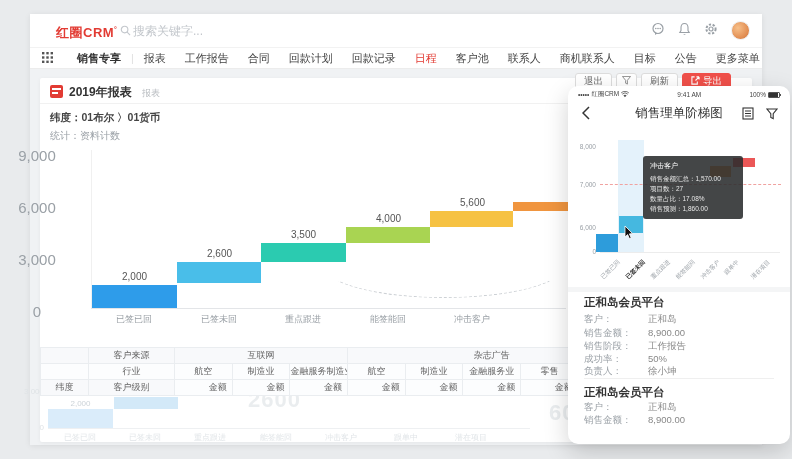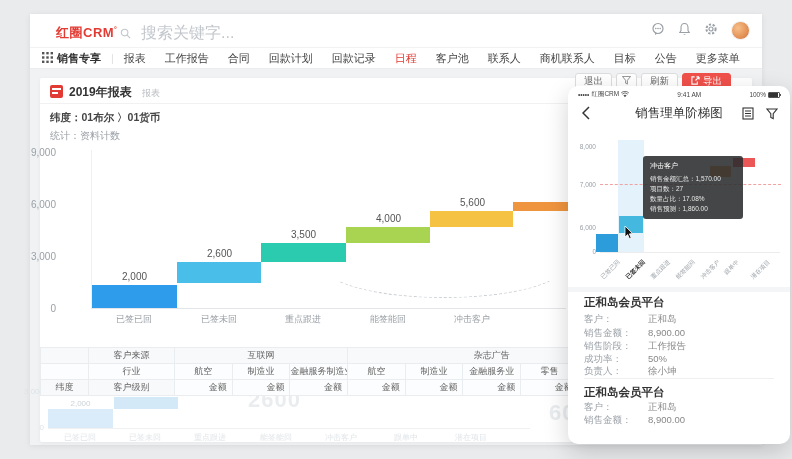--- a/index.html
+++ b/index.html
@@ -4,26 +4,26 @@
 <style>
   * { margin:0; padding:0; box-sizing:border-box; }
   body { font-family:"Liberation Sans","DejaVu Sans",sans-serif; background:#e9ebed; }
   .canvas { position:relative; width:792px; height:459px; overflow:hidden; background:#e9ebed; }
 
   
   .app { position:absolute; left:30px; top:14px; width:732px; height:431px; background:#fff; box-shadow:0 1px 6px rgba(0,0,0,.08); }
   .topbar { position:absolute; left:30px; top:14px; width:732px; height:34px; background:#fff; border-bottom:1px solid #f2f2f2; z-index:3; }
   .logo { position:absolute; left:26px; top:10px; color:#e23b33; font-weight:bold; font-size:13px; letter-spacing:.5px; }
   .logo sup { font-size:7px; }
-  .search { position:absolute; left:90px; top:9px; display:flex; align-items:center; gap:10px; color:#c3c7cc; font-size:16px; }
+  .search { position:absolute; left:90px; top:9px; display:flex; align-items:center; gap:2px; color:#c3c7cc; font-size:12px; }
   .top-icons { position:absolute; right:12px; top:7px; display:flex; align-items:center; gap:13px; color:#9aa0a6; }
   .avatar { width:19px; height:19px; border-radius:50%; background:radial-gradient(circle at 35% 35%, #f7c08a, #e08a4e 70%, #b96a35); border:1px solid #eee; }
 
   .navbar { position:absolute; left:30px; top:48px; width:732px; height:21px; background:#fff; border-bottom:1px solid #ececec; z-index:3; display:flex; align-items:center; font-size:11px; color:#333; }
-  .nav-left { display:flex; align-items:center; gap:4px; padding-left:12px; }
+  .nav-left { display:flex; align-items:center; gap:24px; padding-left:12px; }
   .nav-sep { color:#e0e0e0; margin:0 10px; }
   .nav-items { display:flex; gap:19px; color:#444; }
   .nav-items span { cursor:pointer; white-space:nowrap; }
   .nav-items span.active { color:#e23b33; }
 
   .content-bg { position:absolute; left:30px; top:69px; width:732px; height:376px; background:#f0f2f4; z-index:1; }
   .report-card { position:absolute; left:40px; top:78px; width:712px; height:364px; background:#fff; border-radius:2px; box-shadow:0 1px 4px rgba(0,0,0,.05); z-index:2; }
 
   
   .toolbar { position:absolute; top:73px; left:575px; display:flex; gap:4px; z-index:5; }
@@ -33,21 +33,21 @@
 
   
   .rep-head-icon { position:absolute; left:50px; top:85px; width:13px; height:13px; background:#e23b33; border-radius:2px; z-index:4; }
   .rep-head-icon:before { content:""; position:absolute; left:2px; top:3px; width:9px; height:2px; background:#fff; }
   .rep-head-icon:after { content:""; position:absolute; left:2px; top:7px; width:6px; height:2px; background:#fff; }
   .rep-title { position:absolute; left:69px; top:84px; font-size:12px; font-weight:bold; color:#333; z-index:4; }
   .rep-tag { position:absolute; left:142px; top:87px; font-size:9px; color:#b8bcc0; z-index:4; }
   .rep-divider { position:absolute; left:40px; top:103px; width:712px; height:1px; background:#f1f1f1; z-index:4; }
   .rep-dim { position:absolute; left:50px; top:111px; font-size:10.5px; font-weight:bold; color:#444; z-index:4; }
   .rep-stat { position:absolute; left:50px; top:129px; font-size:10px; color:#9aa0a6; z-index:4; }
-  .ytick { position:absolute; width:38px; text-align:right; font-size:10px; color:#9aa0a6; z-index:4; }
+  .ytick { position:absolute; width:38px; text-align:center; font-size:15px; color:#9aa0a6; z-index:4; }
   .gridv { position:absolute; left:91px; top:150px; width:1px; height:158px; background:#f0f0f0; z-index:4; }
   .baseline { position:absolute; left:91px; top:308px; width:475px; height:1px; background:#e3e5e8; z-index:4; }
   .bar { position:absolute; z-index:4; cursor:pointer; }
   .blabel { position:absolute; width:85px; text-align:center; font-size:10px; color:#555; z-index:4; }
   .xlabel { position:absolute; width:84px; text-align:center; font-size:9px; color:#9aa0a6; z-index:4; }
   .arc { position:absolute; left:322px; top:232px; width:244px; height:66px; border:1px dashed transparent; border-bottom:1px dashed #cdd1d5; border-radius:50%; z-index:4; }
 
   
   .grid-table { position:absolute; left:40px; top:340px; width:712px; border-collapse:collapse; table-layout:fixed; z-index:4; background:#fff;margin-top:7px; }
   .grid-table td { border:1px solid #eaedf0; height:16px; font-size:9px; color:#666; text-align:center; white-space:nowrap; overflow:hidden; background:#f8f9fb; }

